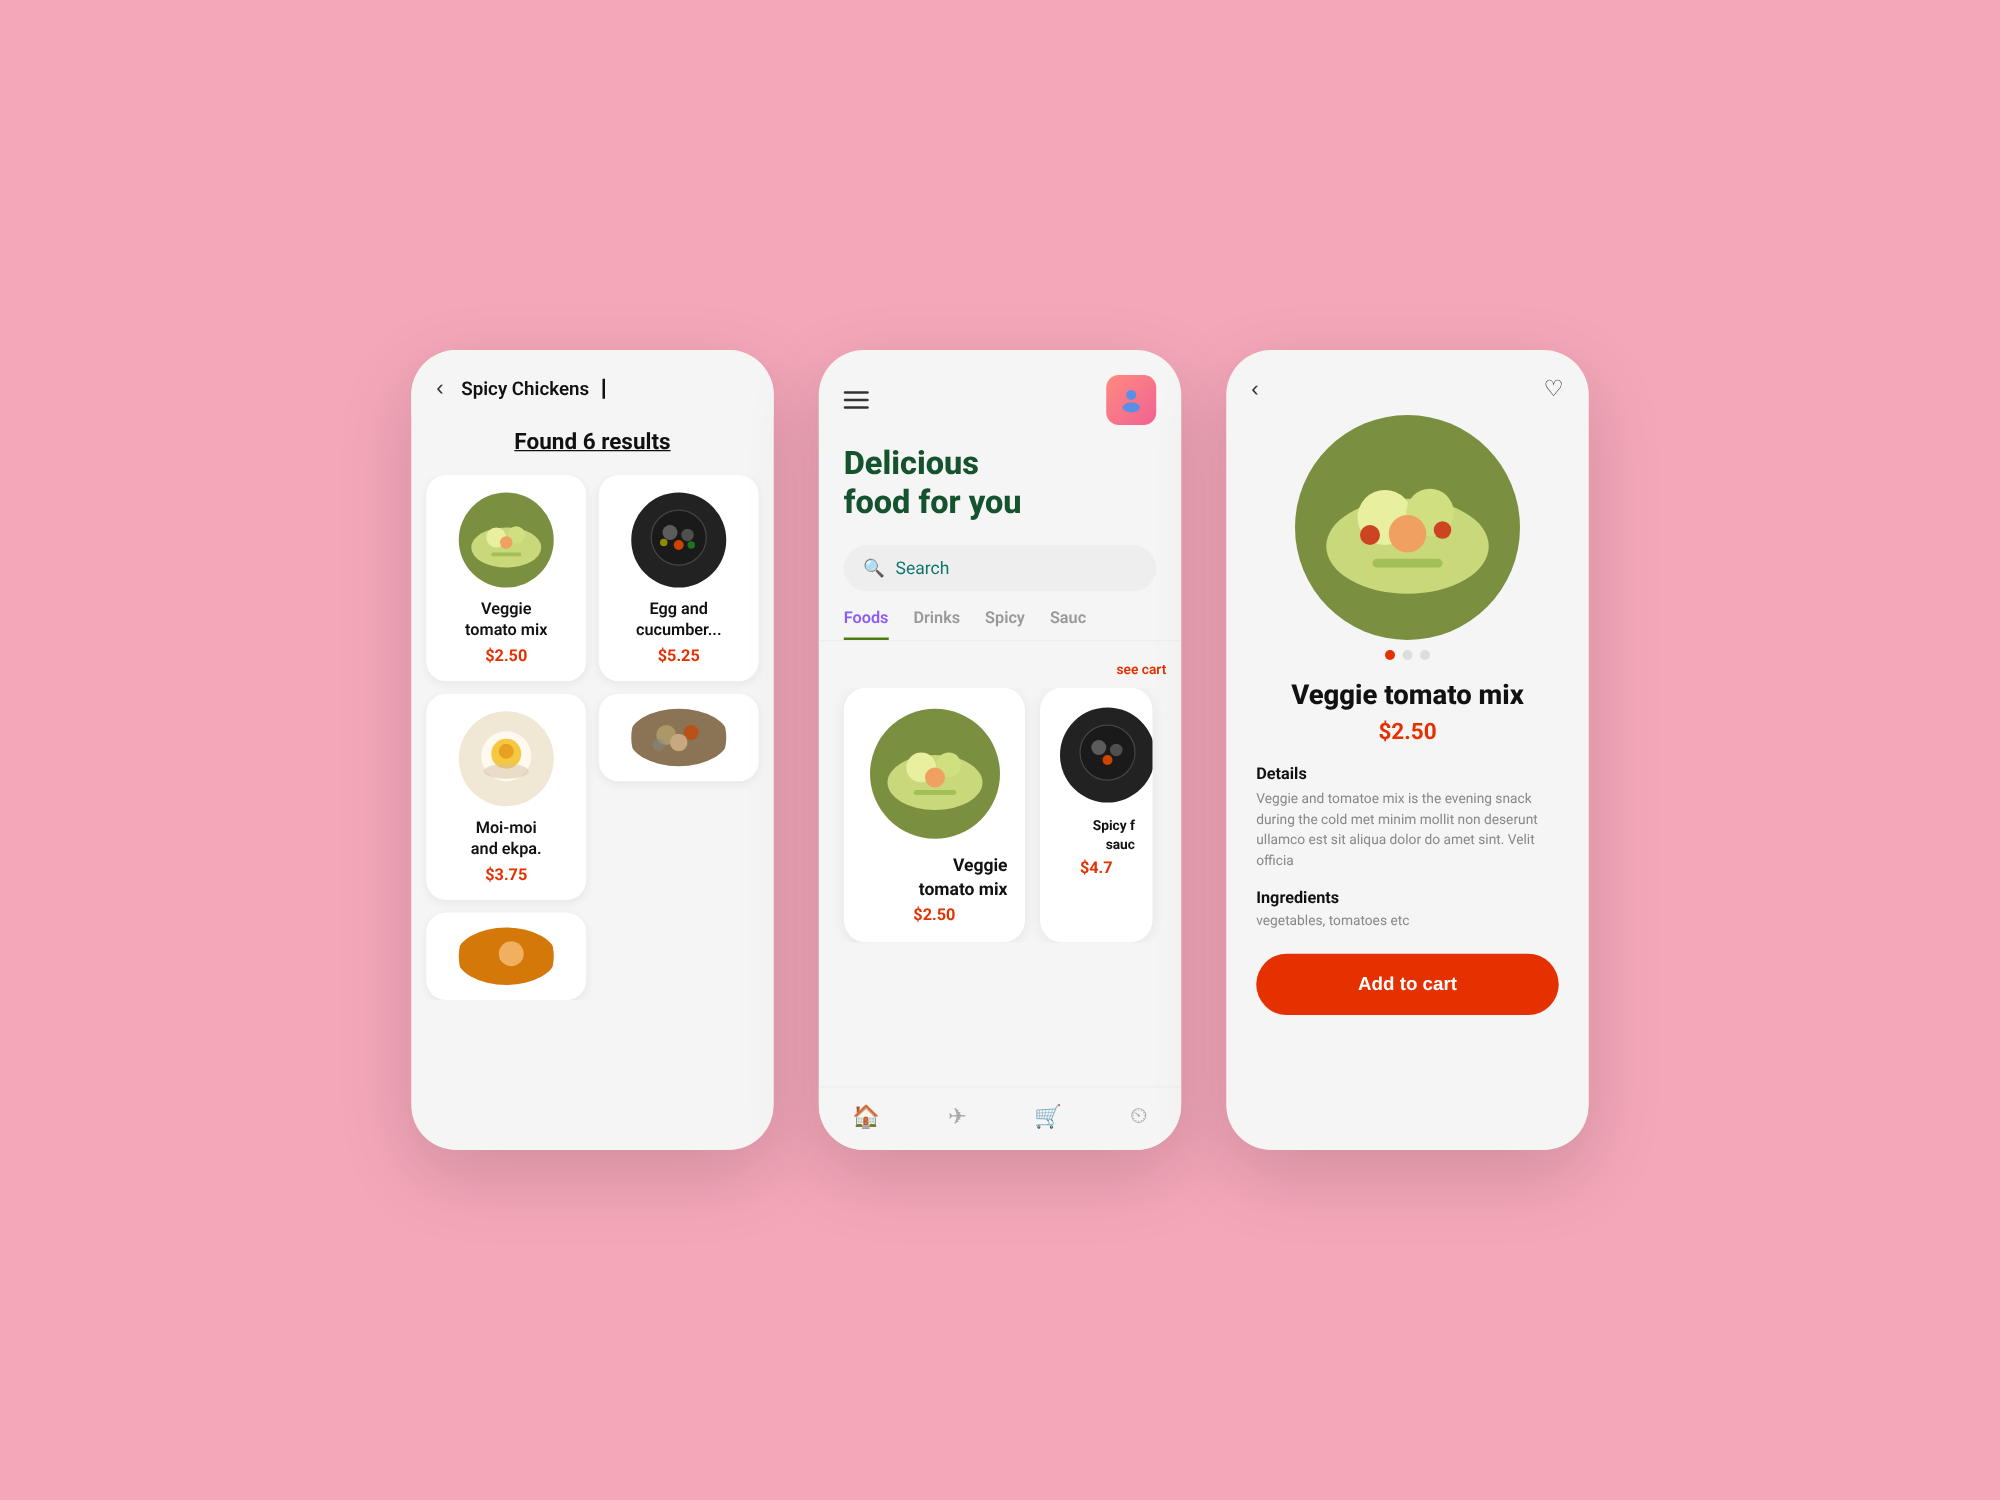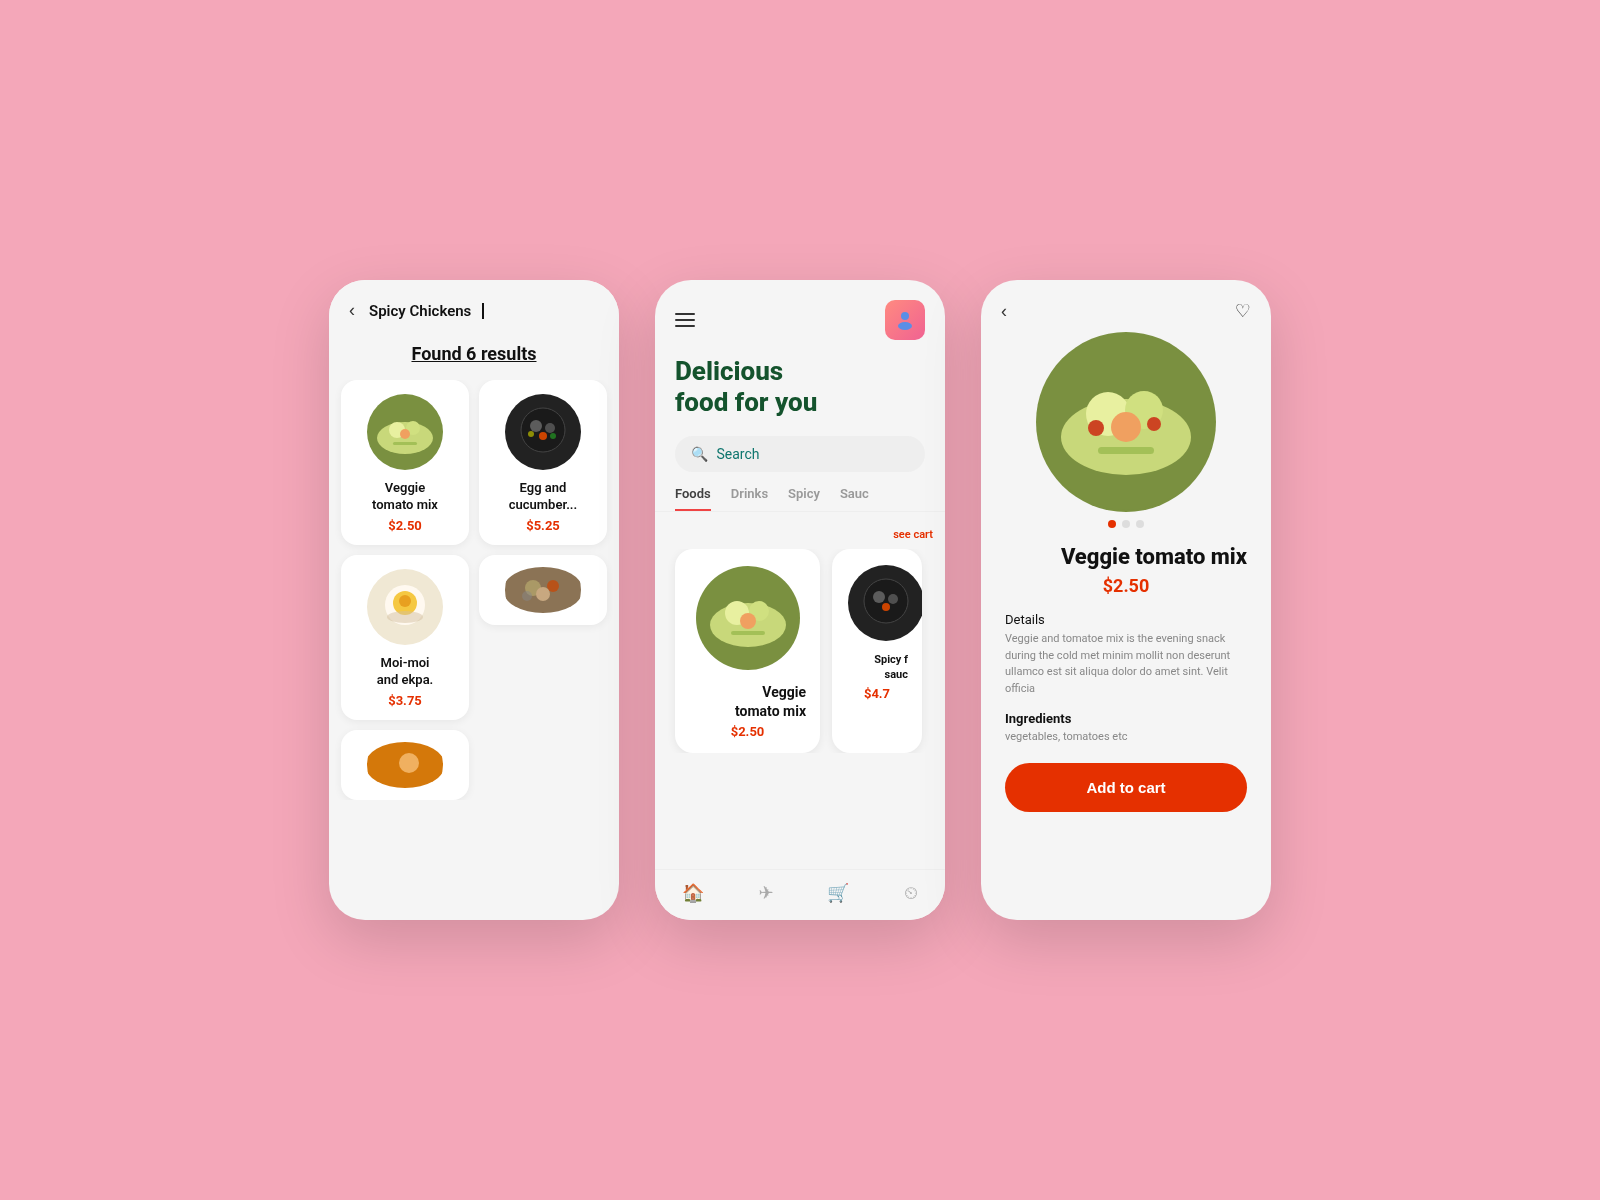--- a/index.html
+++ b/index.html
@@ -170,22 +170,22 @@
       margin-bottom: 16px;
     }
     .s2-tab {
       font-size: 13px;
       font-weight: 600;
       padding-bottom: 8px;
       cursor: pointer;
       color: #999;
     }
     .s2-tab.active {
-      color: #404040;
-      border-bottom: 2px solid #ef4444;
+      color: #8b5cf6;
+      border-bottom: 2px solid #4d7c0f;
     }
     .s2-see-more {
       font-size: 11px;
       color: #e53000;
       font-weight: 600;
       cursor: pointer;
     }
     .s2-row-header {
       display: flex;
       justify-content: flex-end;
@@ -278,33 +278,33 @@
       height: 8px;
       border-radius: 50%;
       background: #ddd;
     }
     .s3-dot.active { background: #e53000; }
     .s3-content { padding: 0 24px; }
     .s3-title {
       font-size: 22px;
       font-weight: 800;
       color: #111;
-      text-align: right;
+      text-align: center;
       margin-bottom: 6px;
     }
     .s3-price {
       font-size: 18px;
       font-weight: 700;
       color: #e53000;
       text-align: center;
       margin-bottom: 16px;
     }
     .s3-section-label {
       font-size: 13px;
-      font-weight: 400;
+      font-weight: 700;
       color: #111;
       margin-bottom: 4px;
     }
     .s3-description {
       font-size: 11px;
       color: #888;
       line-height: 1.5;
       margin-bottom: 14px;
     }
     .s3-ingredients-label {

